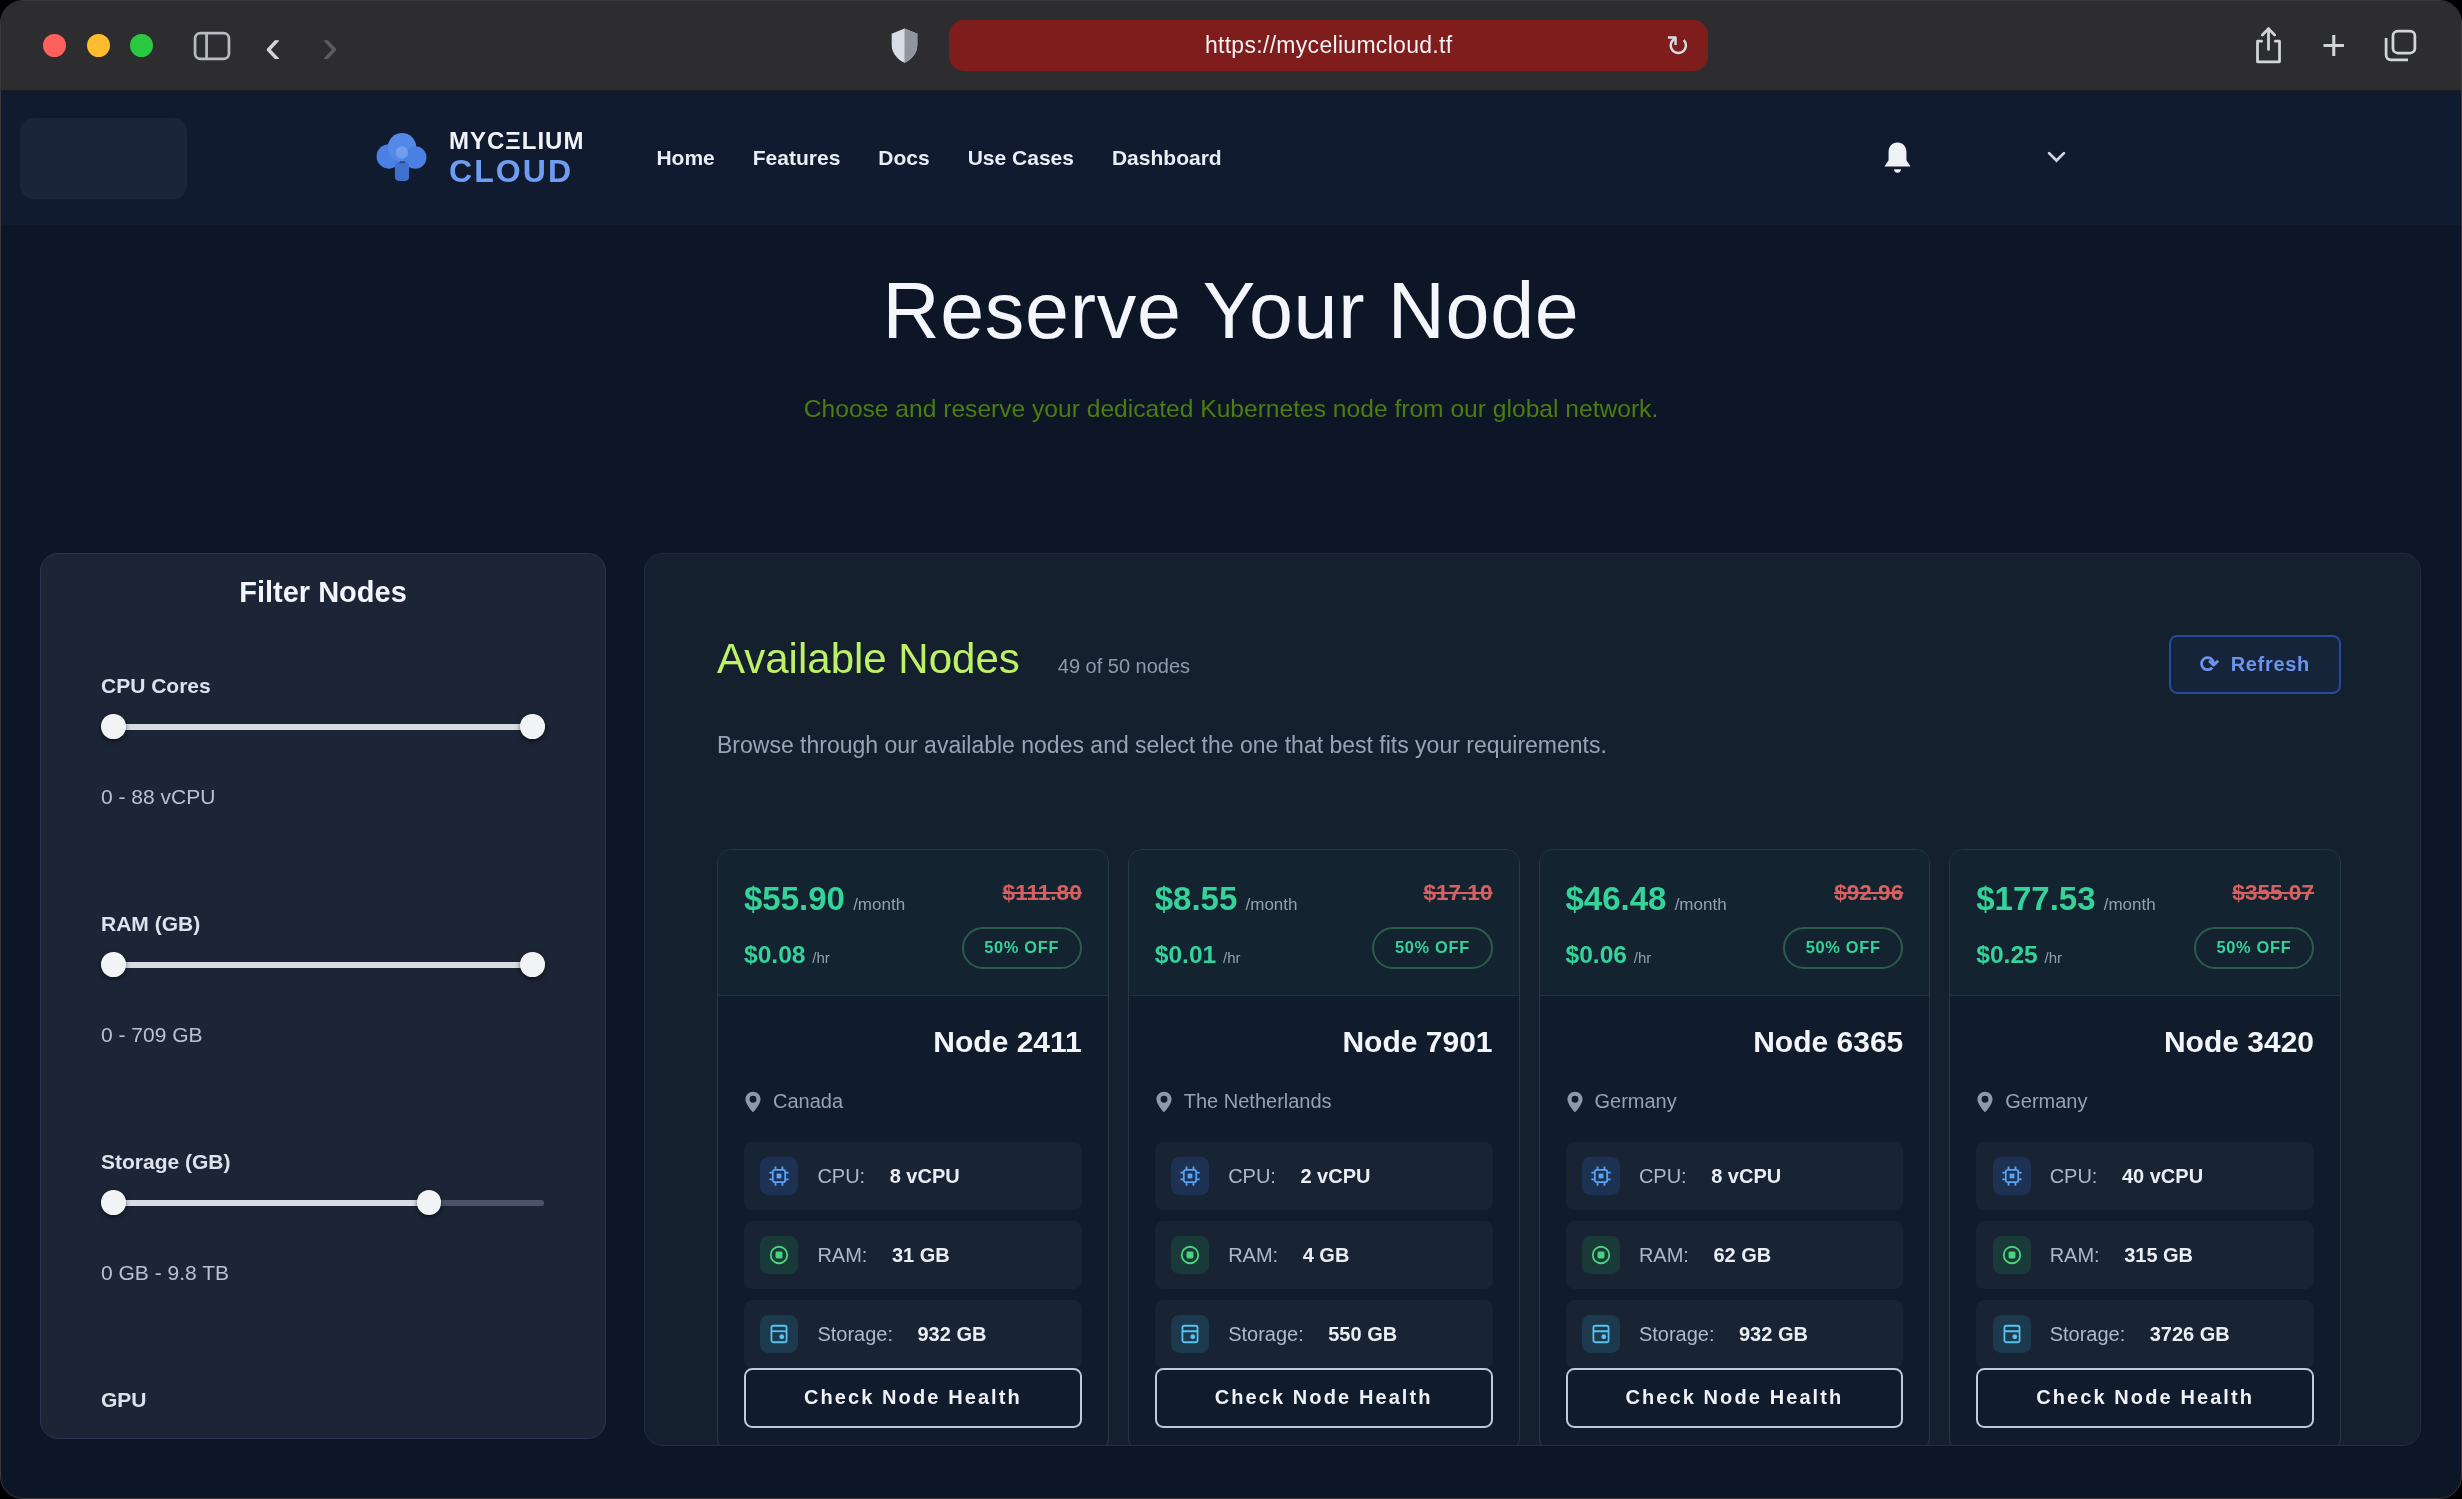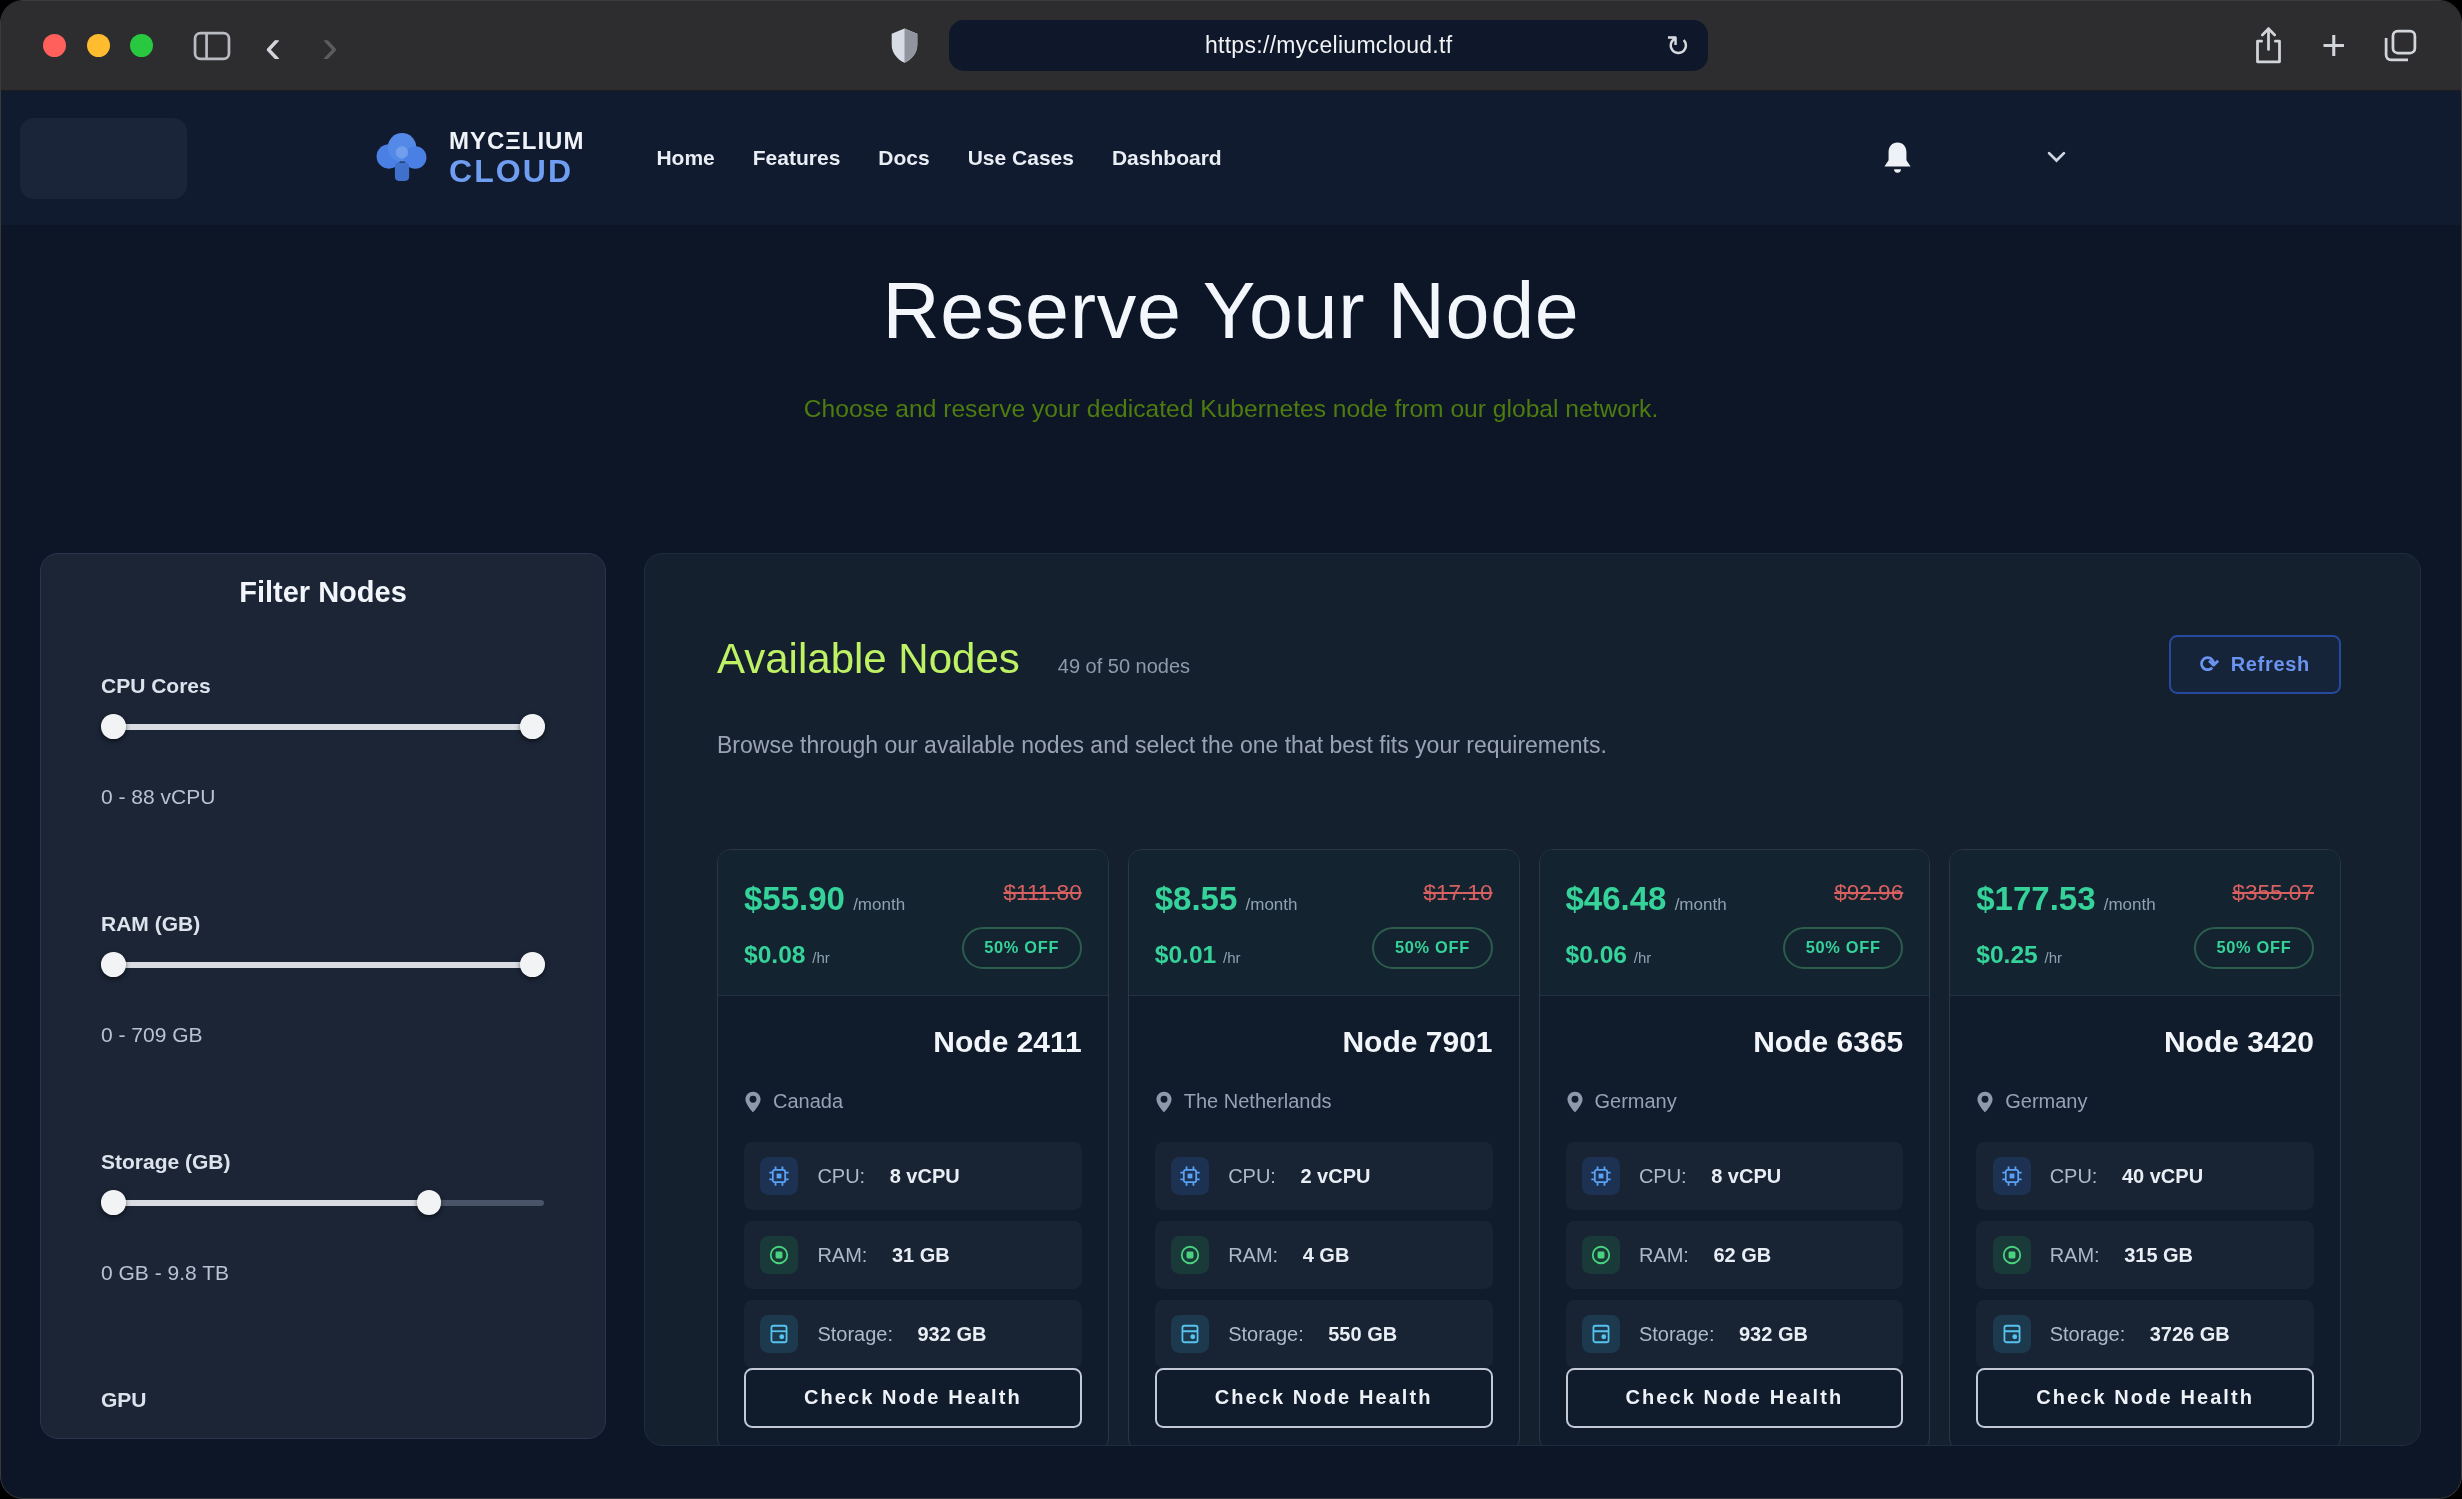--- a/index.html
+++ b/index.html
@@ -14,21 +14,21 @@
             padding: 0 42px; border-bottom: 1.4px solid #1d1d1f; }
   .traffic { display: flex; gap: 20.5px; align-items: center; }
   .light { width: 23px; height: 23px; border-radius: 50%; }
   .light.red { background: #ff605c; } .light.yellow { background: #febc2e; } .light.green { background: #28c840; }
   .chrome-icon { color: #c9ccd2; display: flex; align-items: center; justify-content: center; }
   .sidebar-toggle { margin-left: 40px; }
   .nav-arrow { font-size: 49px; line-height: 1; padding: 0 6.8px; color: #d2d5da; margin-left: 27px; font-weight: 400;}
   .nav-arrow.fwd { color: #5c5c5e; }
   .spacer { flex: 1; }
   .shield { margin-right: 29px; }
-  .url-bar { width: 759px; height: 51px; background: #0f172a; border-radius: 15px;
+  .url-bar { width: 759px; height: 51px; background: #7f1d1d; border-radius: 15px;
              display: flex; align-items: center; justify-content: center; position: relative; }
   .url-text { color: #f1f2f4; font-size: 23px; letter-spacing: 0.3px; }
   .reload { position: absolute; right: 18px; font-size: 29px; color: #d6d9de; }
   .right-icons { display: flex; align-items: center; gap: 36px; }
   .plus-glyph { font-size: 42px; color: #d2d5da; font-weight: 300; line-height: 1; }
 
   
   .navbar { height: 134px; background: #111b2f; display: flex; align-items: center;
             padding: 0 68px; position: relative; }
   .nav-placeholder { position: absolute; left: 19px; top: 27px; width: 167px; height: 81px;
@@ -77,21 +77,21 @@
   .card { background: #101b2c; border: 1.4px solid #2b3646; border-radius: 13.7px; overflow: hidden;
           display: flex; flex-direction: column; min-height: 601px; }
   .card-pricing { background: #132430; padding: 30px 26px 26px; display: flex; justify-content: space-between;
                   border-bottom: 1.4px solid #223040; }
   .price-row { display: flex; align-items: baseline; }
   .price-month { color: #35d29a; font-size: 33px; font-weight: 700; }
   .price-unit { color: #90a0b0; font-size: 17px; margin-left: 8.2px; }
   .price-hour { color: #35d29a; font-size: 24.6px; font-weight: 700; margin-top: 23px; }
   .hour-unit { color: #90a0b0; font-size: 15px; margin-left: 6.8px; }
   .pricing-right { display: flex; flex-direction: column; align-items: flex-end; }
-  .old-price { color: #d96060; font-size: 22.6px; font-weight: 400; text-decoration: line-through;
+  .old-price { color: #d96060; font-size: 22.6px; font-weight: 700; text-decoration: line-through;
                text-decoration-thickness: 2.1px; }
   .discount-badge { margin-top: 20.5px; border: 2.1px solid #2c5c4c; border-radius: 683px;
                     padding: 9.6px 20.5px; color: #35d29a; font-size: 16.4px; font-weight: 700; letter-spacing: 0.7px; }
   .card-body { padding: 29px 26px 23px; display: flex; flex-direction: column; flex: 1; }
   .node-name { color: #f2f5fa; font-size: 30px; font-weight: 700; text-align: right; }
   .location-row { display: flex; align-items: center; gap: 11px; margin-top: 31px; }
   .location-text { color: #97a1b4; font-size: 20px; }
   .specs { margin-top: 29px; display: flex; flex-direction: column; gap: 11px; }
   .spec-row { display: flex; align-items: center; gap: 19px; background: rgba(255,255,255,.035);
               border-radius: 8.2px; padding: 15px 16.4px; }

